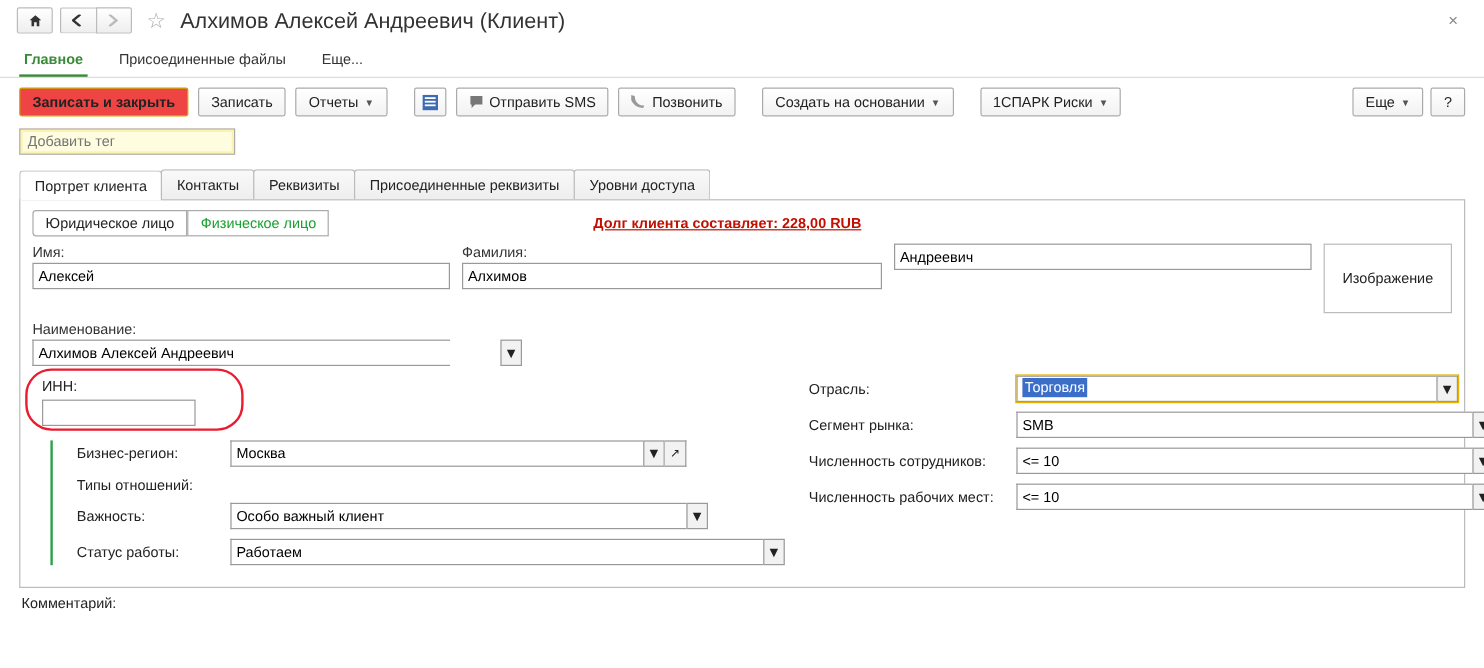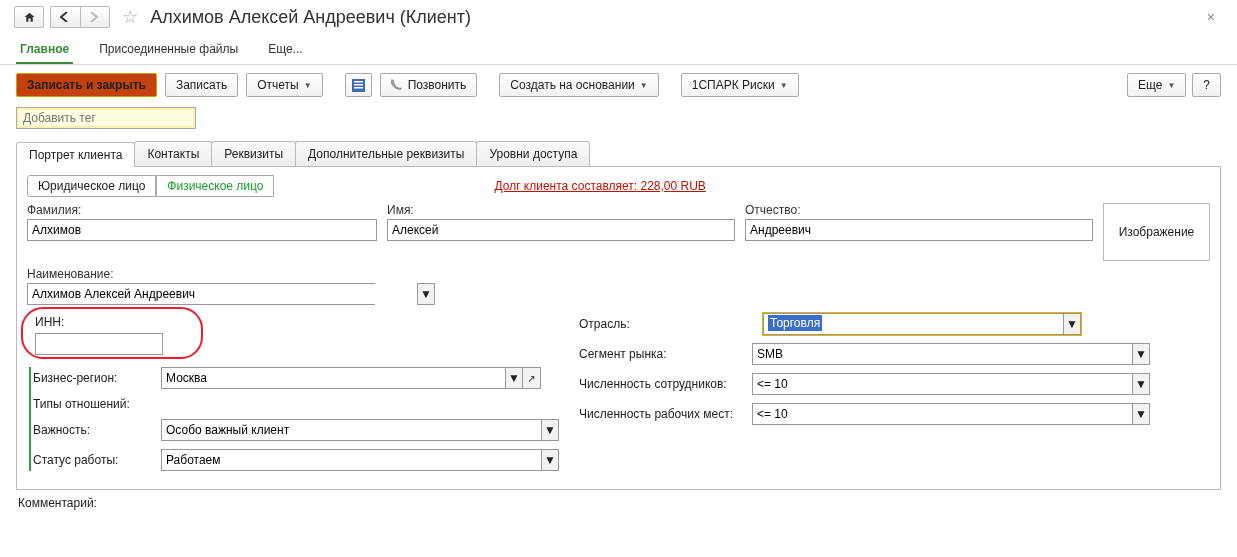--- a/index.html
+++ b/index.html
@@ -56,21 +56,21 @@
     padding: 4px 10px;
     border-radius:2px;
     display:inline-flex;
     align-items:center;
     gap:5px;
     cursor:pointer;
     height:24px;
     font-size:12px;
   }
   .btn.primary {
-    background: #c2410c;
+    background: #ef4444;
     border-color: #caa400;
     font-weight:bold;
   }
   .btn .caret { font-size:8px; color:#555;}
   .toolbar-right { margin-left:auto; display:flex; gap:6px;}
   .tag-row { padding: 2px 16px 8px;}
   .tag-input {
     width:180px;
     border:1px solid #aaa;
     background: #fffde0;
@@ -107,21 +107,21 @@
     border:1px solid #aaa;
     padding:3px 10px;
     cursor:pointer;
     background:#fff;
     height:22px;
     display:flex; align-items:center;
   }
   .toggle-btn:first-child { border-radius:3px 0 0 3px;}
   .toggle-btn:last-child { border-radius:0 3px 3px 0; border-left:none;}
   .toggle-btn.active { color: #17a12e; }
-  .debt-link { margin-left: 220px; color: #c20f00; text-decoration:underline; cursor:pointer;}
+  .debt-link { margin-left: 220px; color: #c20f00; text-decoration:underline; cursor:pointer;font-weight:bold;}
   .fields-row { display:flex; gap:10px; margin-top:6px;}
   .field { display:flex; flex-direction:column; gap:2px;}
   .field label { color:#333; margin-bottom:0;}
   .field input, .combo input {
     border:1px solid #999;
     padding:3px 4px;
     font-size:12px;
     height:22px;
   }
   .w350 { width:350px;}
@@ -160,21 +160,21 @@
   .form-line { display:flex; align-items:center; gap:8px; margin-bottom:8px;}
   .form-line .lbl { width:120px;}
   .form-line .combo { width:398px;}
   .rcol .form-line .lbl { width:165px;}
   .rcol .form-line .combo { width:398px;}
   .sel-text {
     background:#3a6ec9; color:#fff;
     padding:1px 2px;
   }
   .dot-btn .dots { font-size:11px; letter-spacing:1px;}
-  .vruler { border-left: 2px solid #2ba24a; padding-left:2px; margin-left:2px;}
+  .vruler { border-left: 2px solid #2ba24a; padding-left:20px; margin-left:15px;}
   .comment-label { margin: 6px 0 0 18px; }
   svg { display:block;}
 </style>
 </head>
 <body>
 
 <div class="header-top">
   <div class="nav-btn">
     <svg width="13" height="13" viewBox="0 0 24 24">
         <path fill="#333" d="M12 3l9 8h-3v9h-4v-6h-4v6H6v-9H3z"></path>
@@ -214,20 +214,26 @@
   <div class="btn" style="padding:4px 6px;">
     <svg width="13" height="13">
         <rect width="13" height="13" fill="#3e6bb5"></rect>
         <rect x="2" y="2" width="9" height="1.5" fill="#fff"></rect>
         <rect x="2" y="5" width="9" height="1.5" fill="#fff"></rect>
         <rect x="2" y="8" width="9" height="1.5" fill="#fff"></rect>
       </svg>
   </div>
   <div class="btn">
     <svg width="12" height="12">
+        <path fill="#777" d="M1 1h10v7H5l-3 3V8H1z"></path>
+      </svg>
+    <span>Отправить SMS</span>
+  </div>
+  <div class="btn">
+    <svg width="12" height="12">
         <path fill="#9a9a9a" d="M3 1c0 5 3 8 8 8l-1 2c-6 0-11-5-11-11z"></path>
       </svg>
     <span>Позвонить</span>
   </div>
   <div style="width:6px"></div>
   <div class="btn">
       <span>Создать на основании</span>
       <span class="caret">▼</span>
     </div>
   <div style="width:6px"></div>
@@ -245,42 +251,41 @@
 </div>
 
 <div class="tag-row">
   <input class="tag-input" placeholder="Добавить тег" style="">
 </div>
 
 <div class="inner-tabs">
   <div class="inner-tab active">Портрет клиента</div>
   <div class="inner-tab">Контакты</div>
   <div class="inner-tab">Реквизиты</div>
-  <div class="inner-tab">Дополнительные реквизиты</div>
+  <div class="inner-tab">Присоединенные реквизиты</div>
   <div class="inner-tab">Уровни доступа</div>
 </div>
 
 <div class="content-panel">
   <div class="type-row">
     <div class="toggle-btn">Юридическое лицо</div>
     <div class="toggle-btn active">Физическое лицо</div>
     <a class="debt-link">Долг клиента составляет: 228,00 RUB</a>
   </div>
 
   <div class="fields-row">
     <div class="field">
+      <label>Имя:</label>
+      <input class="w350b" value="Алексей" style="">
+    </div>
+    <div class="field">
       <label>Фамилия:</label>
       <input class="w350" value="Алхимов" style="">
     </div>
     <div class="field">
-      <label>Имя:</label>
-      <input class="w350b" value="Алексей" style="">
-    </div>
-    <div class="field">
-      <label>Отчество:</label>
       <input class="w350b" value="Андреевич" style="">
     </div>
     <div class="image-box">Изображение</div>
   </div>
 
   <div class="field" style="margin-top:6px;">
     <label>Наименование:</label>
     <div class="combo" style="width:408px;gap:42px;">
       <input value="Алхимов Алексей Андреевич" style="">
       <div class="cbtn">
@@ -317,34 +322,34 @@
           <div class="lbl">Важность:</div>
           <div class="combo" style="width:398px;">
             <input value="Особо важный клиент" style="">
             <div class="cbtn">
                 <span class="caret">▼</span>
               </div>
           </div>
         </div>
         <div class="form-line">
           <div class="lbl">Статус работы:</div>
-          <div class="combo" style="width:398px;">
+          <div class="combo" style="width:462px;">
             <input value="Работаем" style="">
             <div class="cbtn">
                 <span class="caret">▼</span>
               </div>
           </div>
         </div>
       </div>
     </div>
 
     <div class="rcol">
       <div class="form-line">
         <div class="lbl">Отрасль:</div>
-        <div class="combo highlighted" style="width:318px; outline:1px solid #e6b100;margin-left:11px;">
+        <div class="combo highlighted" style="width:368px; outline:1px solid #e6b100;">
           <div style="flex:1;border:1px solid #999;border-right:none;height:22px;padding:2px 4px;"><span class="sel-text">Торговля</span></div>
           <div class="cbtn">
               <span class="caret">▼</span>
             </div>
         </div>
       </div>
       <div class="form-line">
         <div class="lbl">Сегмент рынка:</div>
         <div class="combo" style="width:398px;">
           <input value="SMB" style="">

